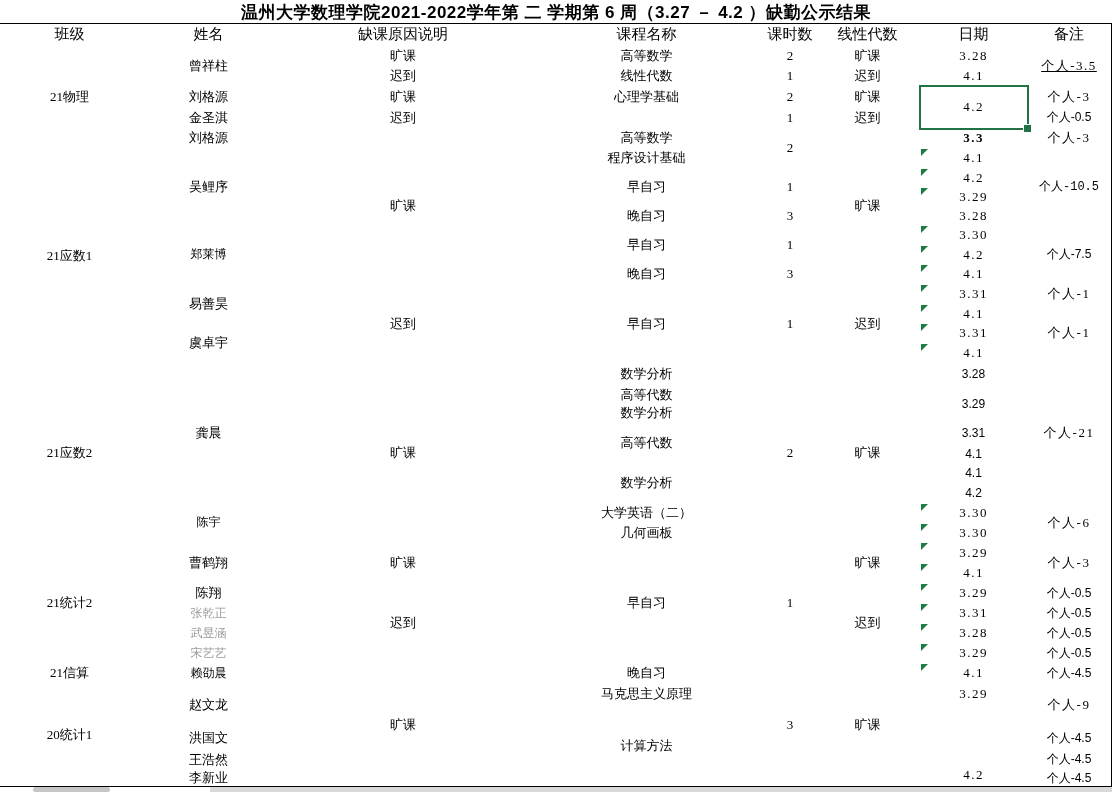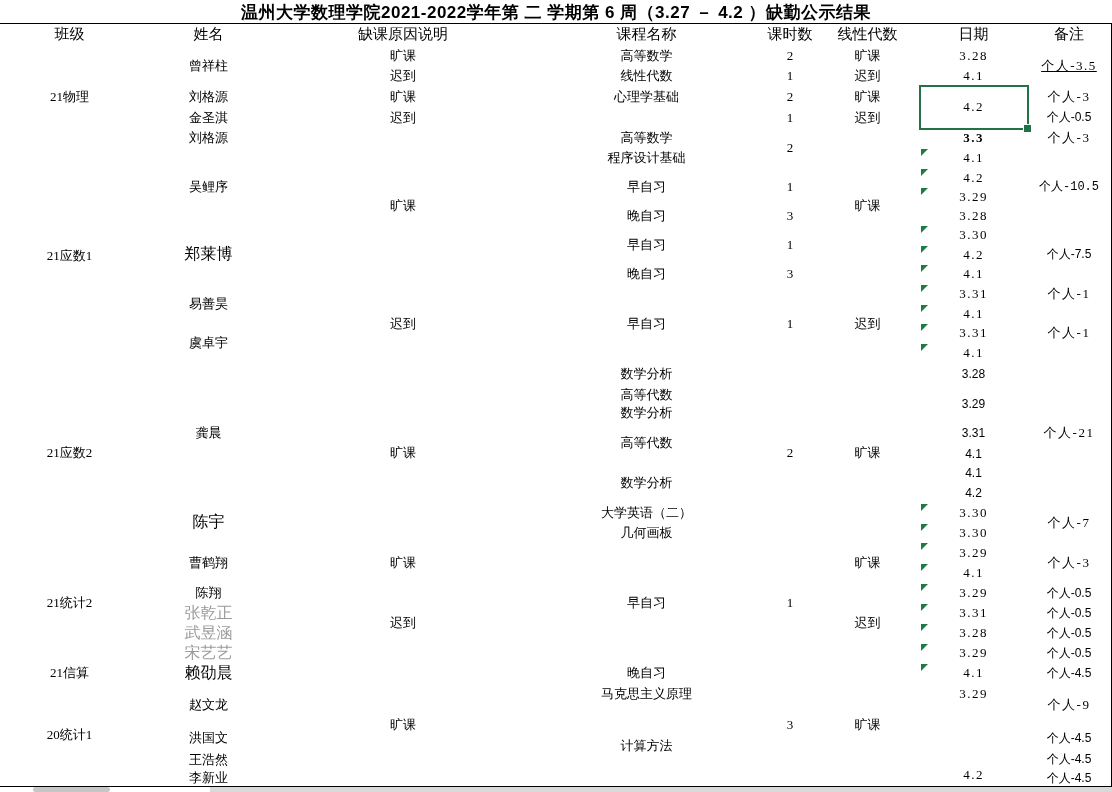--- a/index.html
+++ b/index.html
@@ -10,21 +10,21 @@
          font-family:"Liberation Sans","DejaVu Sans",sans-serif;letter-spacing:.5px;}
   .topline{position:absolute;left:0;top:23px;width:1112px;height:2px;background:#000;}
   .leftline{position:absolute;left:0;top:24px;width:1px;height:763px;background:#000;}
   .cell{position:absolute;box-sizing:border-box;display:flex;align-items:center;justify-content:center;
         border-right:1px solid #000;border-bottom:1px solid #000;font-size:13px;color:#000;
         overflow:hidden;white-space:nowrap;background:#fff;}
   .cell.hdr{font-size:15px;}
   .cell.num{letter-spacing:1.5px;}
   .cell.plain{font-family:"Liberation Sans","DejaVu Sans",sans-serif;font-size:12px;letter-spacing:0;}
   .cell.gray{color:var(--muted,#9b9b9b);}
-  .cell.small{font-size:16px;}
+  .cell.small{font-size:12px;}
   .cell.vb{align-items:flex-end;padding-bottom:3px;}
   .cell.tri::before{content:"";position:absolute;left:1px;top:1px;width:0;height:0;
         border-top:7px solid var(--ind,#1e7b41);border-right:7px solid transparent;}
   .selbox{position:absolute;box-sizing:border-box;border:2px solid var(--sel,#217346);
         pointer-events:none;background:transparent;}
   .fillhandle{position:absolute;width:7px;height:7px;background:var(--sel,#217346);
         border:1px solid #fff;box-sizing:content-box;}
   .strip{position:absolute;background:var(--strip,#d9d9d9);}
   .thumb{position:absolute;background:#c6c6c6;border-radius:3px;}
 </style>
@@ -162,21 +162,21 @@
       <div class="cell num" style="left: 1027px; top: 86px; width: 85px; height: 22px;">个人-3</div>
       <div class="cell plain" style="left: 1027px; top: 107px; width: 85px; height: 22px;">个人-0.5</div>
       <div class="cell num" style="left: 1027px; top: 128px; width: 85px; height: 21px;">个人-3</div>
       <div class="cell plain" style="left: 1027px; top: 148px; width: 85px; height: 78px; font-family: Liberation Mono, monospace;">个人-10.5</div>
       <div class="cell plain" style="left: 1027px; top: 225px; width: 85px; height: 60px;">个人-7.5</div>
       <div class="cell num" style="left: 1027px; top: 284px; width: 85px; height: 21px;">个人-1</div>
       <div class="cell" style="left: 1027px; top: 304px; width: 85px; height: 20px;"></div>
       <div class="cell num" style="left: 1027px; top: 323px; width: 85px; height: 21px;">个人-1</div>
       <div class="cell" style="left: 1027px; top: 343px; width: 85px; height: 21px;"></div>
       <div class="cell num" style="left: 1027px; top: 363px; width: 85px; height: 141px;">个人-21</div>
-      <div class="cell num" style="left: 1027px; top: 503px; width: 85px; height: 40px;">个人-7</div>
+      <div class="cell num" style="left: 1027px; top: 503px; width: 85px; height: 40px;">个人-6</div>
       <div class="cell num" style="left: 1027px; top: 542px; width: 85px; height: 42px;">个人-3</div>
       <div class="cell plain" style="left: 1027px; top: 583px; width: 85px; height: 21px;">个人-0.5</div>
       <div class="cell plain" style="left: 1027px; top: 603px; width: 85px; height: 21px;">个人-0.5</div>
       <div class="cell plain" style="left: 1027px; top: 623px; width: 85px; height: 21px;">个人-0.5</div>
       <div class="cell plain" style="left: 1027px; top: 643px; width: 85px; height: 21px;">个人-0.5</div>
       <div class="cell plain" style="left: 1027px; top: 663px; width: 85px; height: 21px;">个人-4.5</div>
       <div class="cell num" style="left: 1027px; top: 683px; width: 85px; height: 45px;">个人-9</div>
       <div class="cell plain" style="left: 1027px; top: 727px; width: 85px; height: 23px;">个人-4.5</div>
       <div class="cell plain" style="left: 1027px; top: 749px; width: 85px; height: 22px;">个人-4.5</div>
       <div class="cell plain" style="left: 1027px; top: 770px; width: 85px; height: 17px;">个人-4.5</div>

